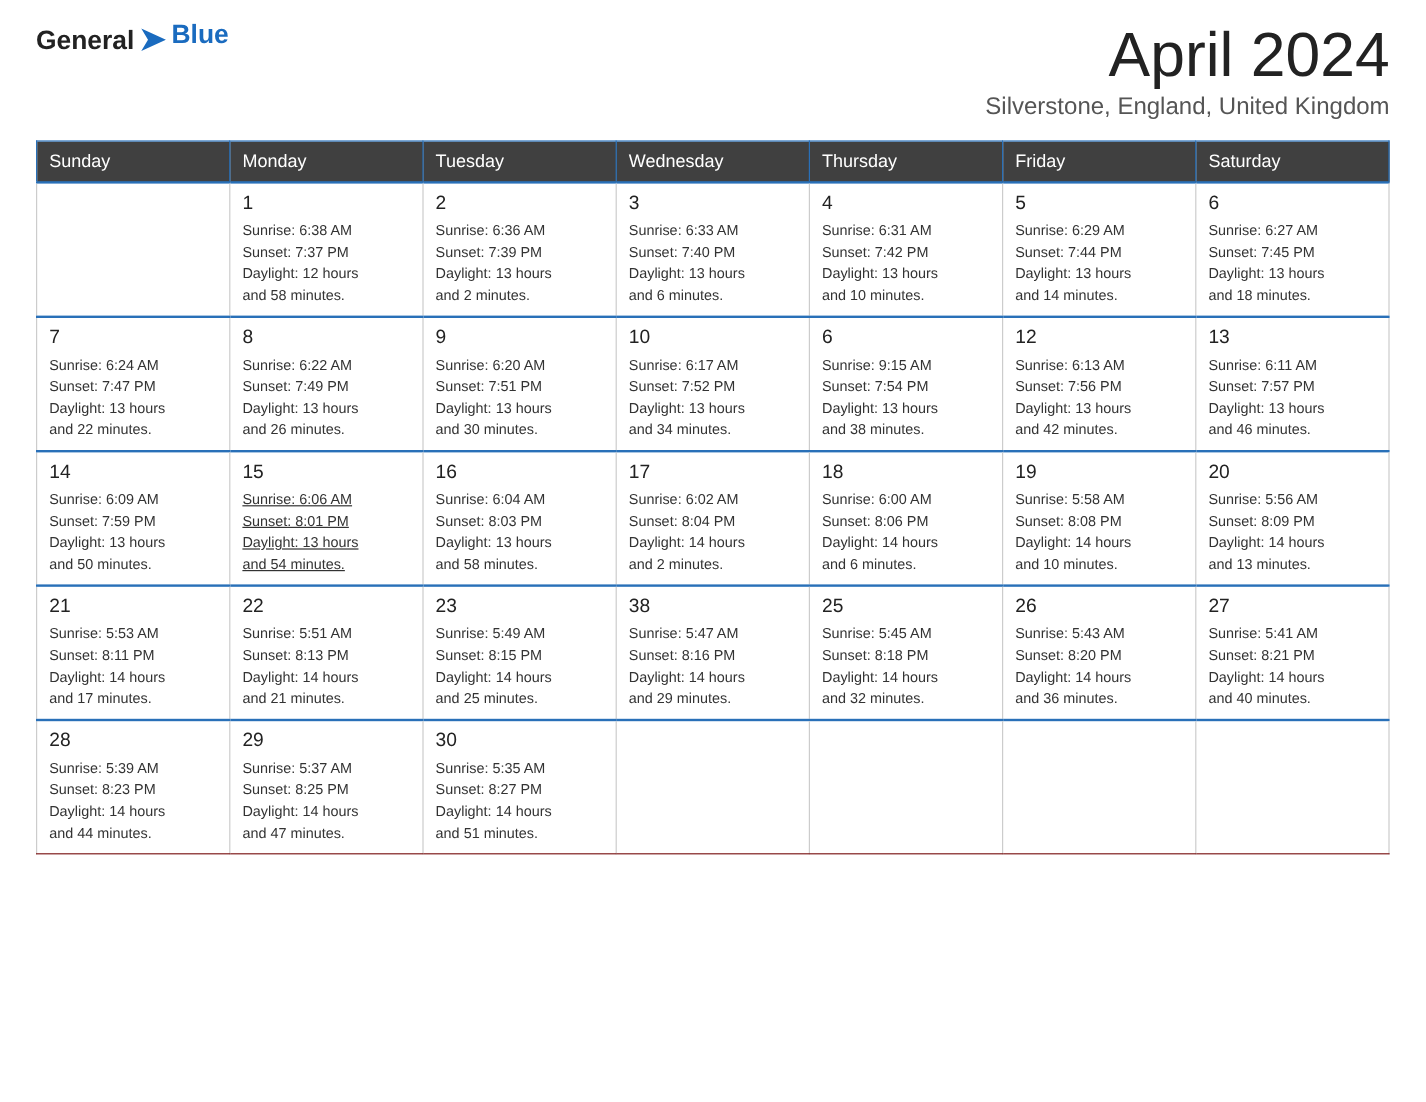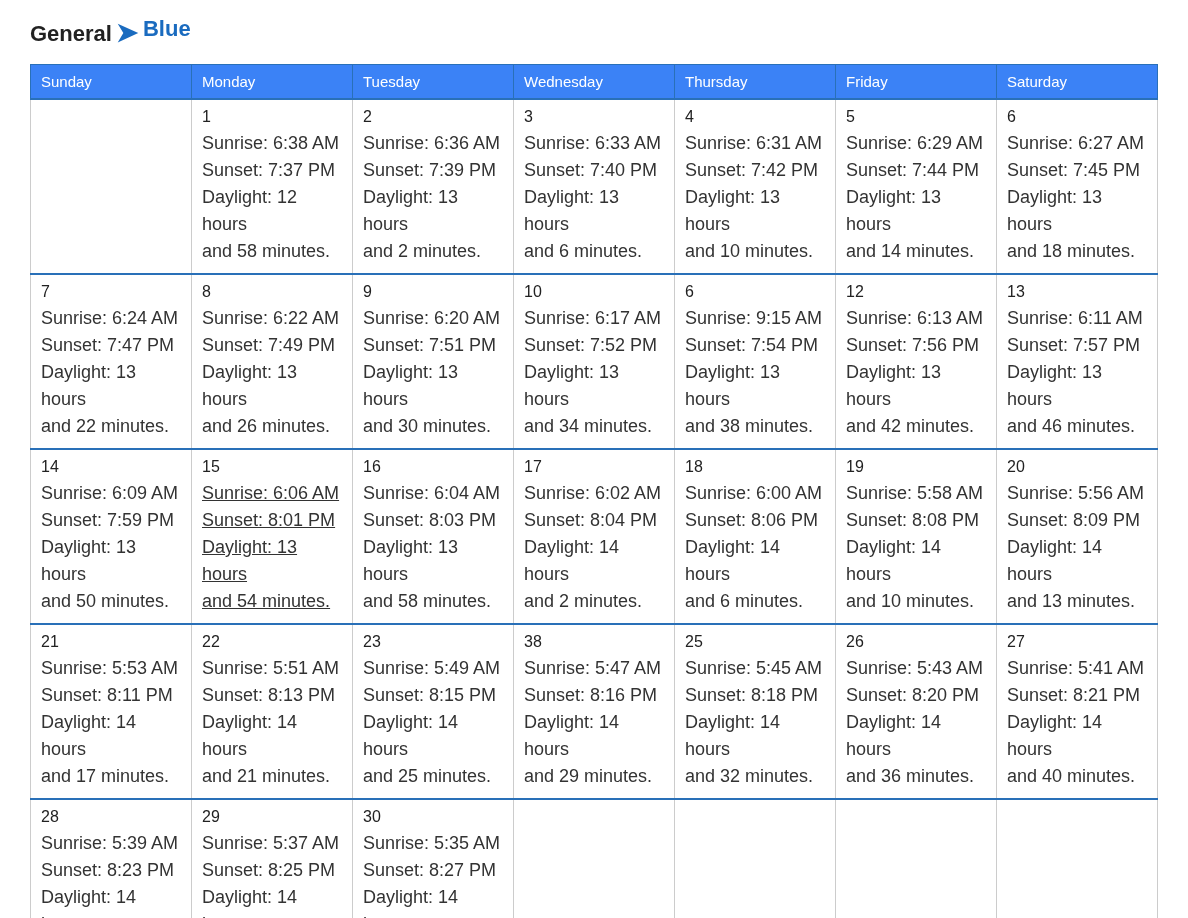--- a/index.html
+++ b/index.html
@@ -47,21 +47,21 @@
       font-size: 20px;
       color: #555;
       margin-top: 6px;
     }
     table {
       width: 100%;
       border-collapse: collapse;
       table-layout: fixed;
     }
     th {
-      background-color: #3b82f6;
+      background-color: #404040;
       color: #fff;
       font-size: 15px;
       font-weight: normal;
       padding: 8px 10px;
       text-align: left;
       border: 1px solid #2970b8;
     }
     td {
       vertical-align: top;
       padding: 8px 10px;
@@ -75,21 +75,21 @@
       border-left: 1px solid #ccc;
     }
     .day-num {
       font-size: 16px;
       color: #222;
       font-weight: normal;
       display: block;
       margin-bottom: 4px;
     }
     .day-info {
-      font-size: 18px;
+      font-size: 12px;
       color: #333;
       line-height: 1.5;
     }
     tr:last-child td {
       border-bottom: 1px solid #7f1d1d;
     }
   </style>
 </head>
 <body>
 
@@ -99,20 +99,24 @@
       <div style="display:flex;align-items:center;">
         <span class="logo-text">General</span>
 
         <svg class="logo-icon" viewBox="0 0 30 30" xmlns="http://www.w3.org/2000/svg">
           <polygon points="4,4 26,14 4,24 10,14" fill="#1a6bbf"></polygon>
         </svg>
       </div>
       <span class="logo-text logo-blue" style="margin-top:-4px;margin-left:1px;">Blue</span>
     </div>
   </div>
+  <div class="title-block">
+    <div class="month-title">April 2024</div>
+    <div class="location">Silverstone, England, United Kingdom</div>
+  </div>
 </div>
 
 <table>
   <thead>
     <tr>
     <th>Sunday</th>
         <th>Monday</th>
         <th>Tuesday</th>
         <th>Wednesday</th>
         <th>Thursday</th>

